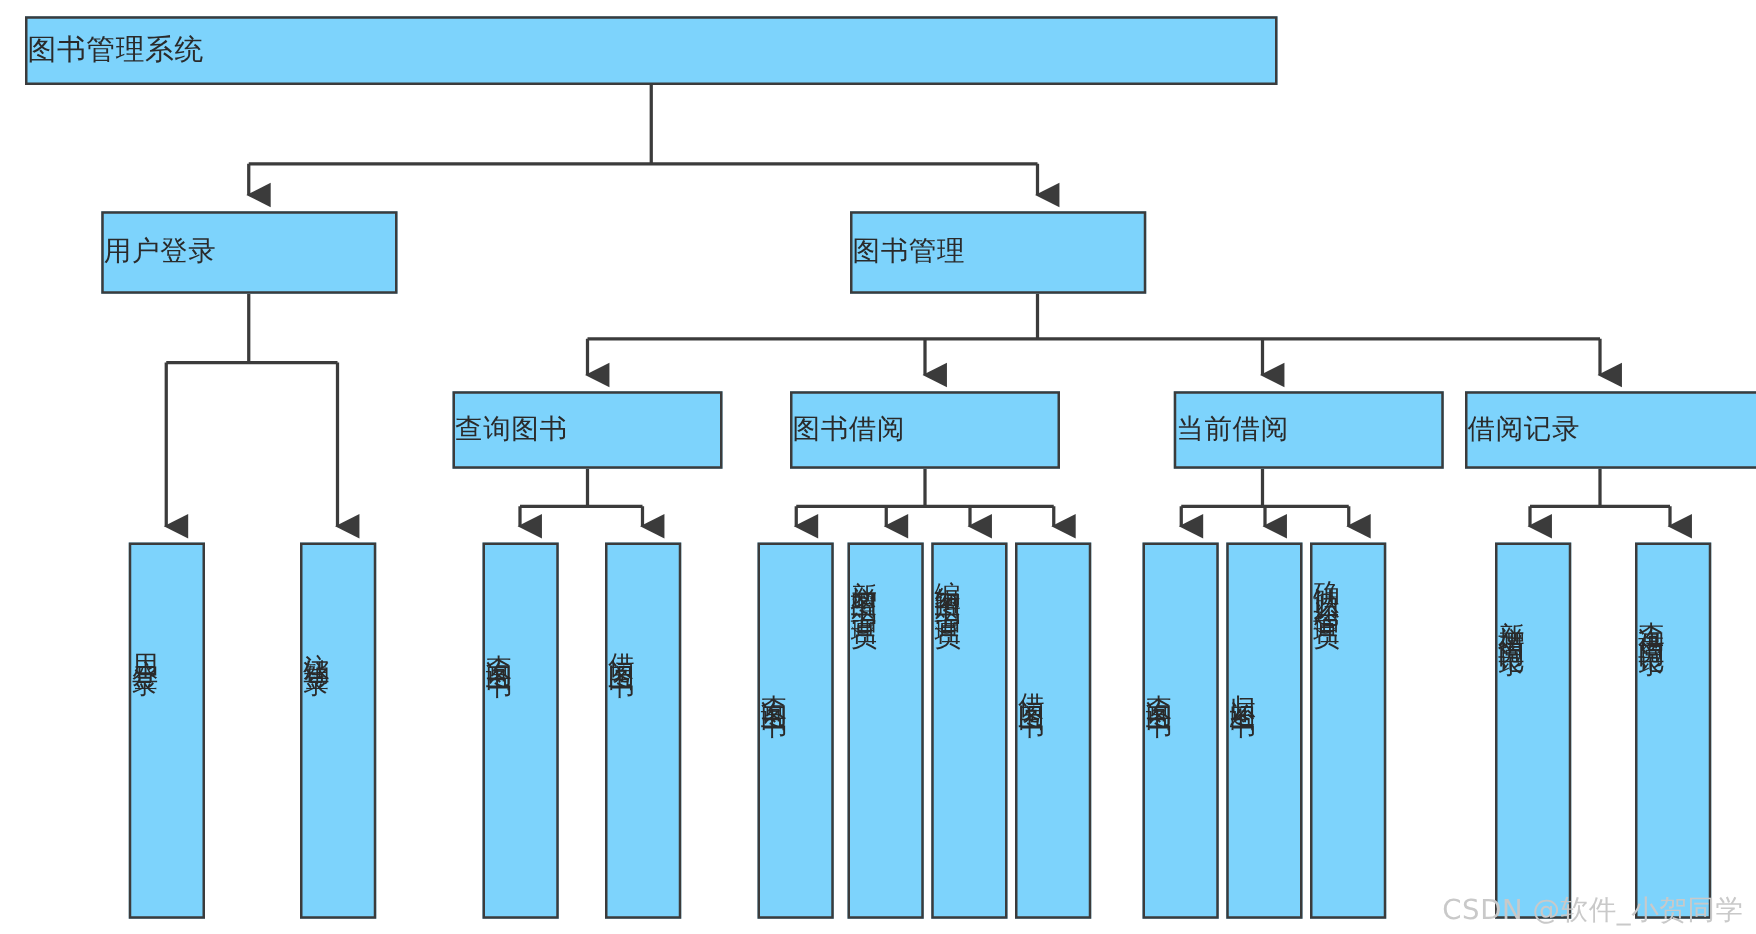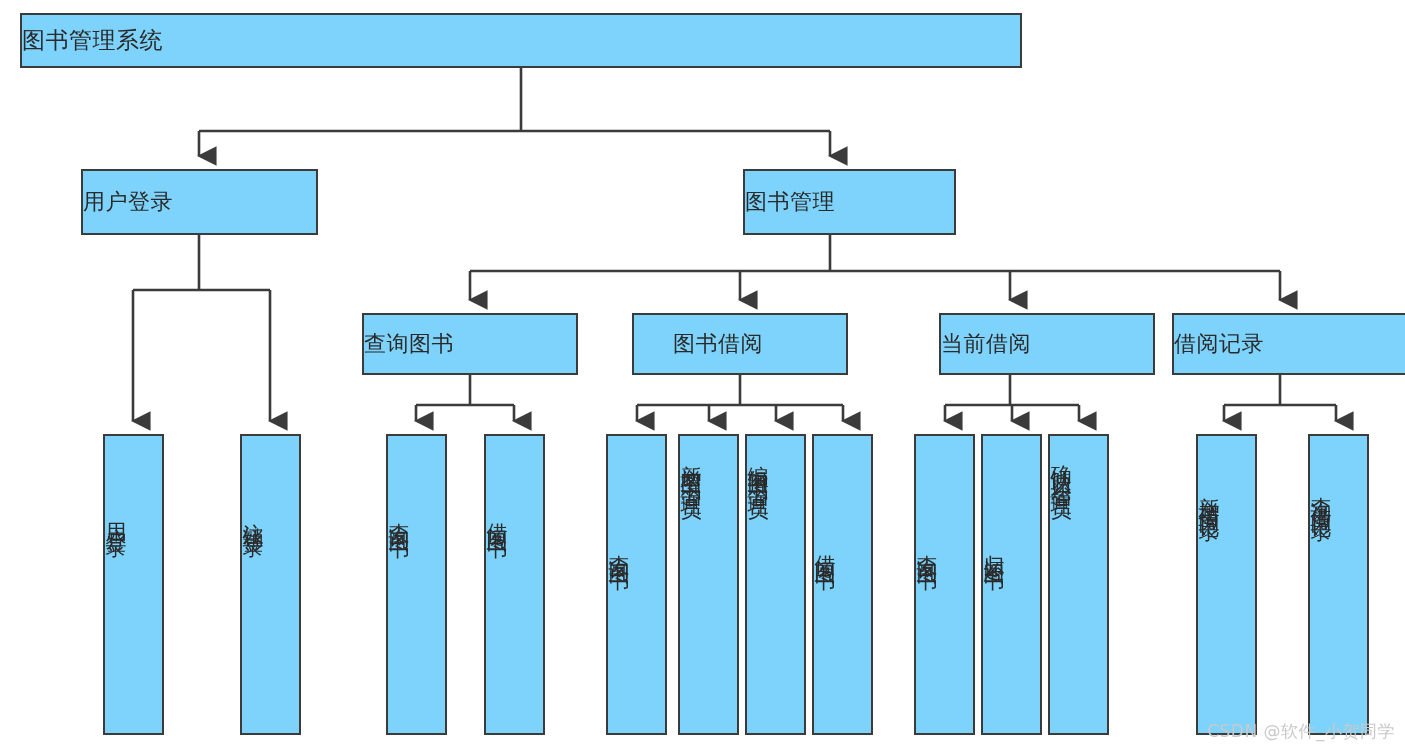--- a/index.html
+++ b/index.html
@@ -67,21 +67,21 @@
   .node.v.mid3 .vtext {
     margin-top: 36px;
   }
   .node.v.mid4 .vtext {
     margin-top: 4px;
   }
   .watermark {
     position: absolute;
     right: 10px;
     bottom: 4px;
-    font-size: 17px;
+    font-size: 22px;
     color: #c9c9c9;
     white-space: nowrap;
     letter-spacing: 0.5px;
   }
 </style>
 </head>
 <body>
 
 <div id="canvas">
 
@@ -136,29 +136,29 @@
   </svg>
 
   <div class="node h root" style="left:20px; top:13px; width:1002px; height:55px;">
     <span>图书管理系统</span>
   </div>
 
   <div class="node h" style="left:81px; top:169px; width:237px; height:66px;">
     <span>用户登录</span>
   </div>
 
-  <div class="node h" style="left:743px; top:169px; width:213px; height:66px;">
+  <div class="node h" style="left:680px; top:169px; width:237px; height:66px;">
     <span>图书管理</span>
   </div>
 
   <div class="node h" style="left:362px; top:313px; width:216px; height:62px;">
     <span>查询图书</span>
   </div>
 
-  <div class="node h" style="left:632px; top:313px; width:216px; height:62px;padding-left:39px;">
+  <div class="node h" style="left:632px; top:313px; width:216px; height:62px;">
     <span>图书借阅</span>
   </div>
 
   <div class="node h" style="left:902px; top:313px; width:216px; height:62px;margin-left:37px;">
     <span>当前借阅</span>
   </div>
 
   <div class="node h" style="left:1172px; top:313px; width:252px; height:62px;">
     <span>借阅记录</span>
   </div>

